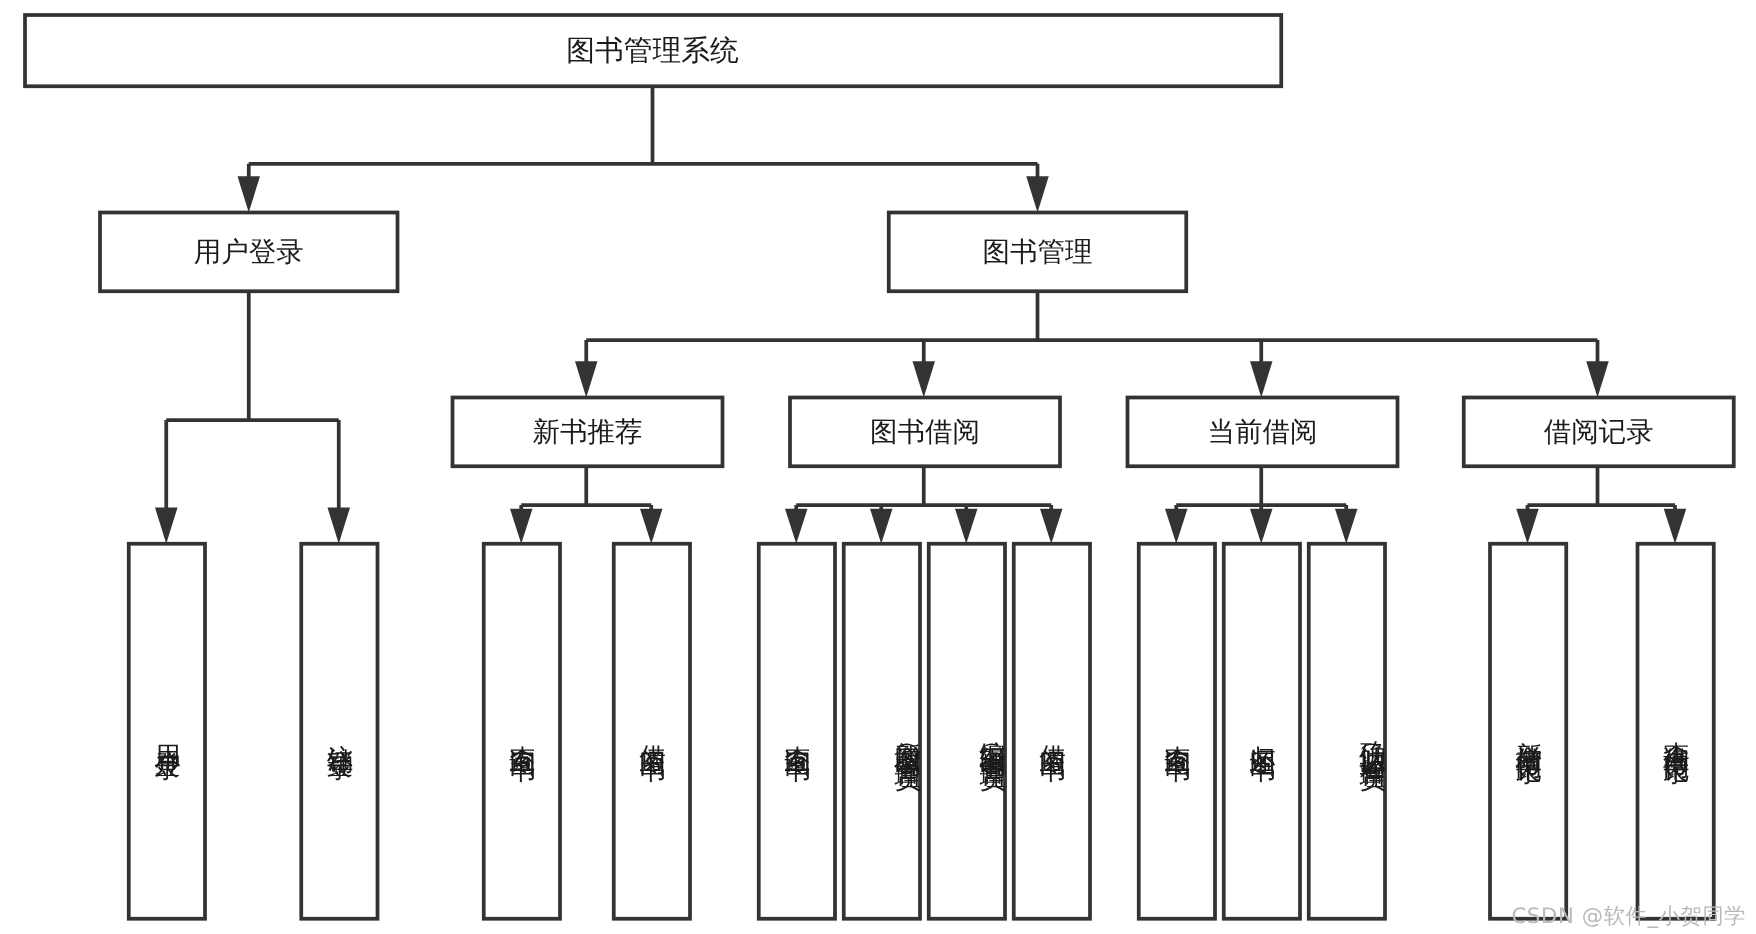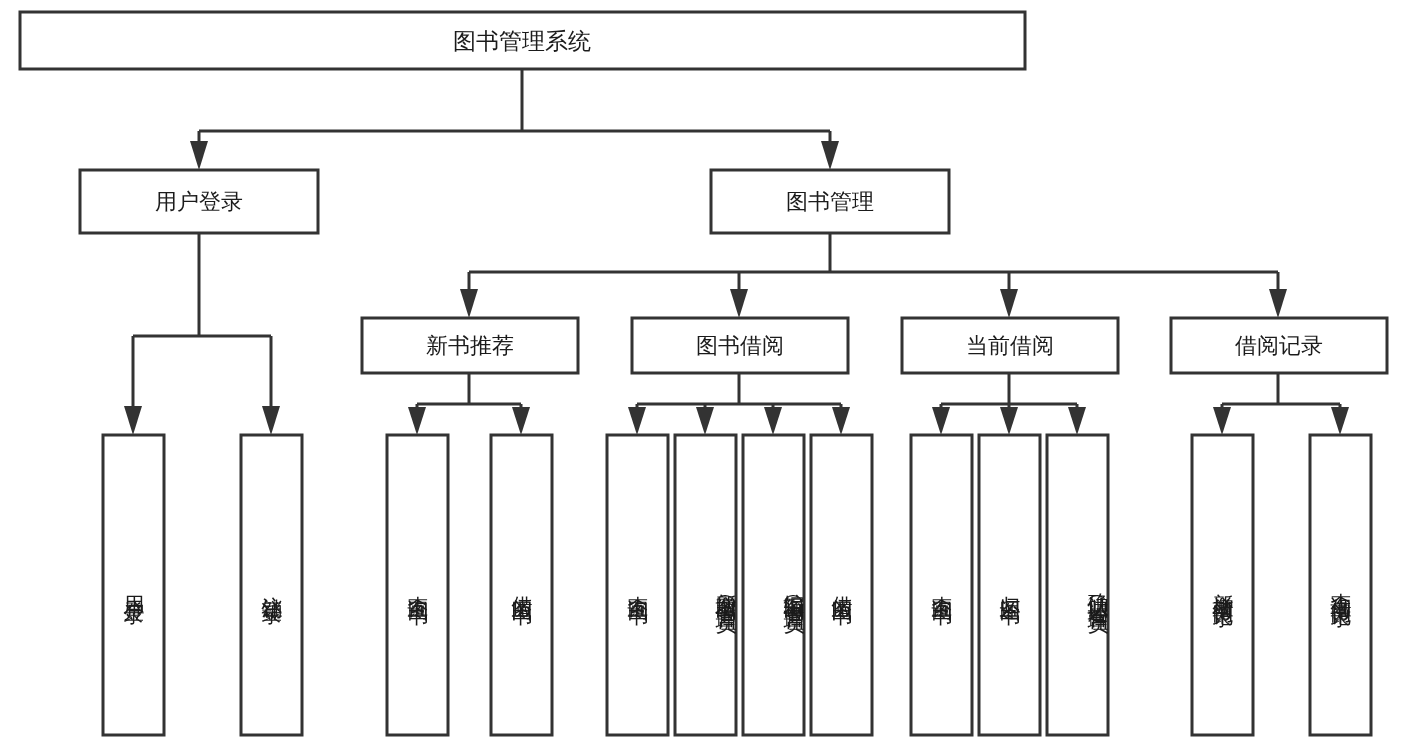--- a/index.html
+++ b/index.html
@@ -209,13 +209,14 @@
     <div class="leaf-label" style="left:811px;top:435px;width:61px;height:300px;display:flex;align-items:center;justify-content:center;">借阅图书</div>
 
     <div class="leaf-label" style="left:911px;top:435px;width:61px;height:300px;display:flex;align-items:center;justify-content:center;">查询图书</div>
     <div class="leaf-label" style="left:979px;top:435px;width:61px;height:300px;display:flex;align-items:center;justify-content:center;">归还图书</div>
     <div class="leaf-label" style="left:1047px;top:443px;width:61px;height:292px;display:flex;align-items:flex-start;justify-content:center;">确认归还（管理员）</div>
 
     <div class="leaf-label" style="left:1192px;top:435px;width:61px;height:300px;display:flex;align-items:center;justify-content:center;">新增借阅记录</div>
     <div class="leaf-label" style="left:1310px;top:435px;width:61px;height:300px;display:flex;align-items:center;justify-content:center;">查询借阅记录</div>
   </div>
 
+  <div class="watermark">CSDN @软件_小贺同学</div>
 </div>
 
 </body></html>

